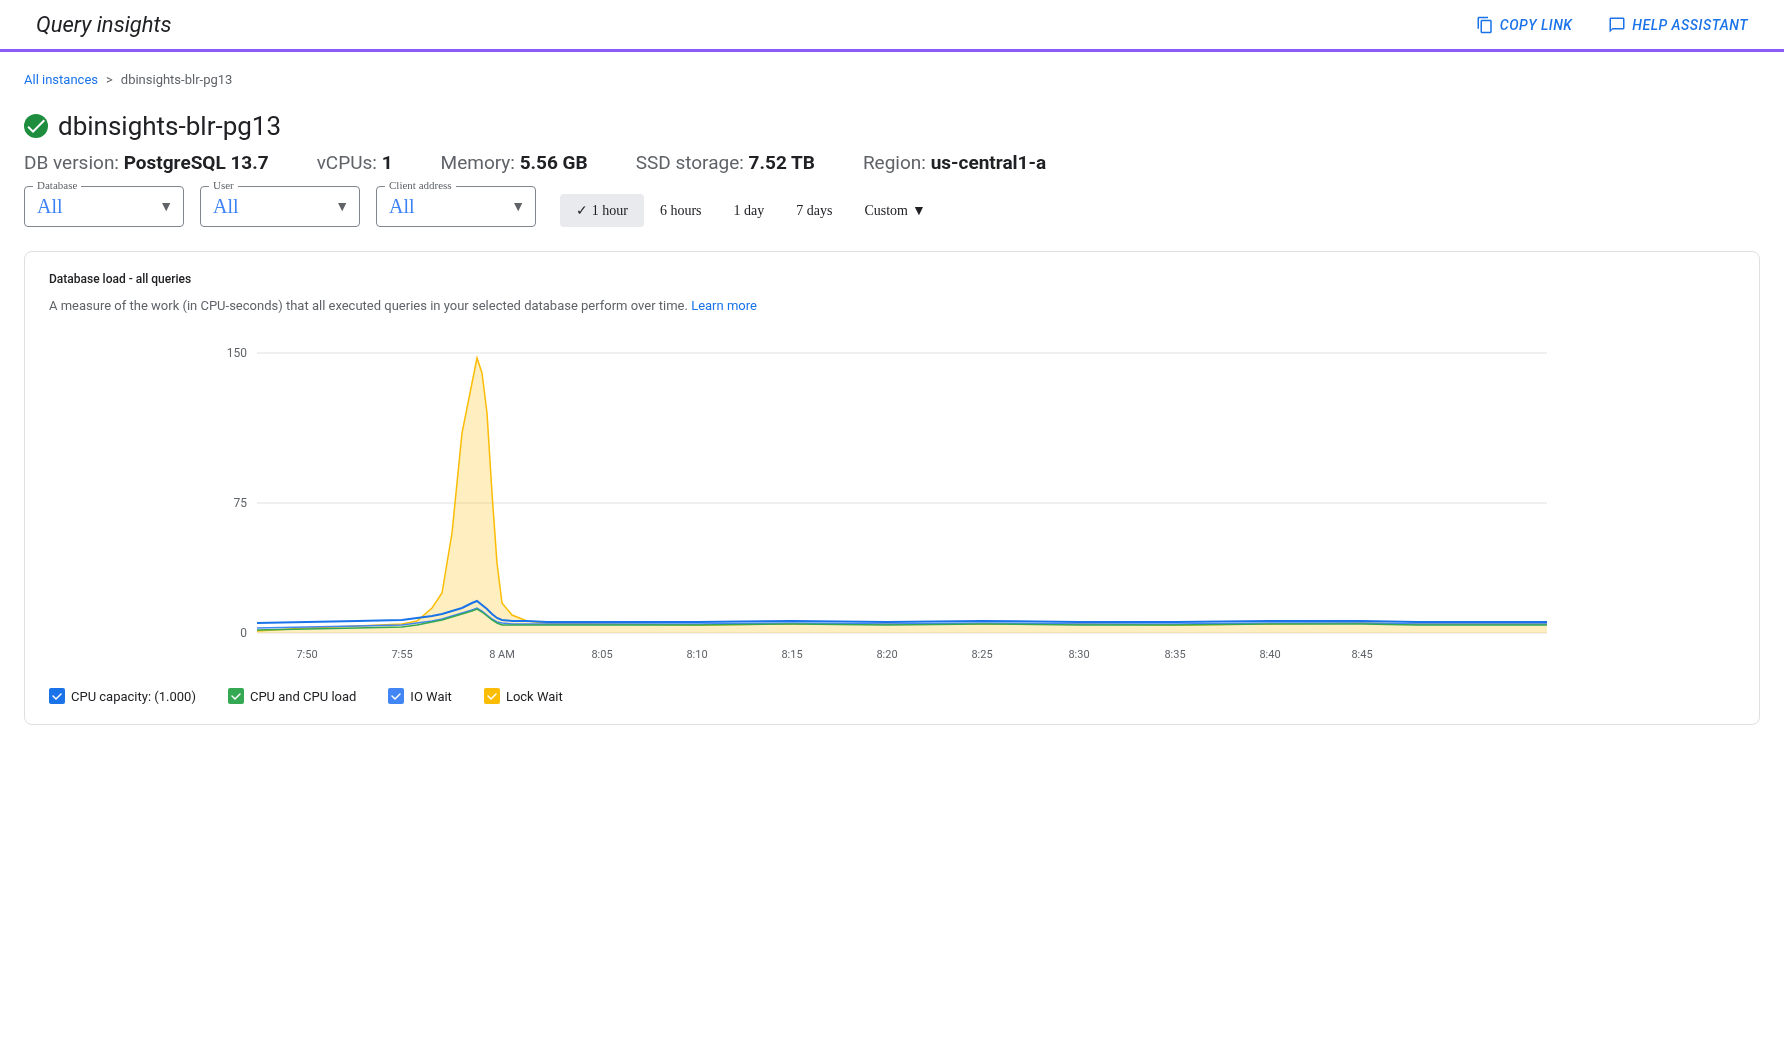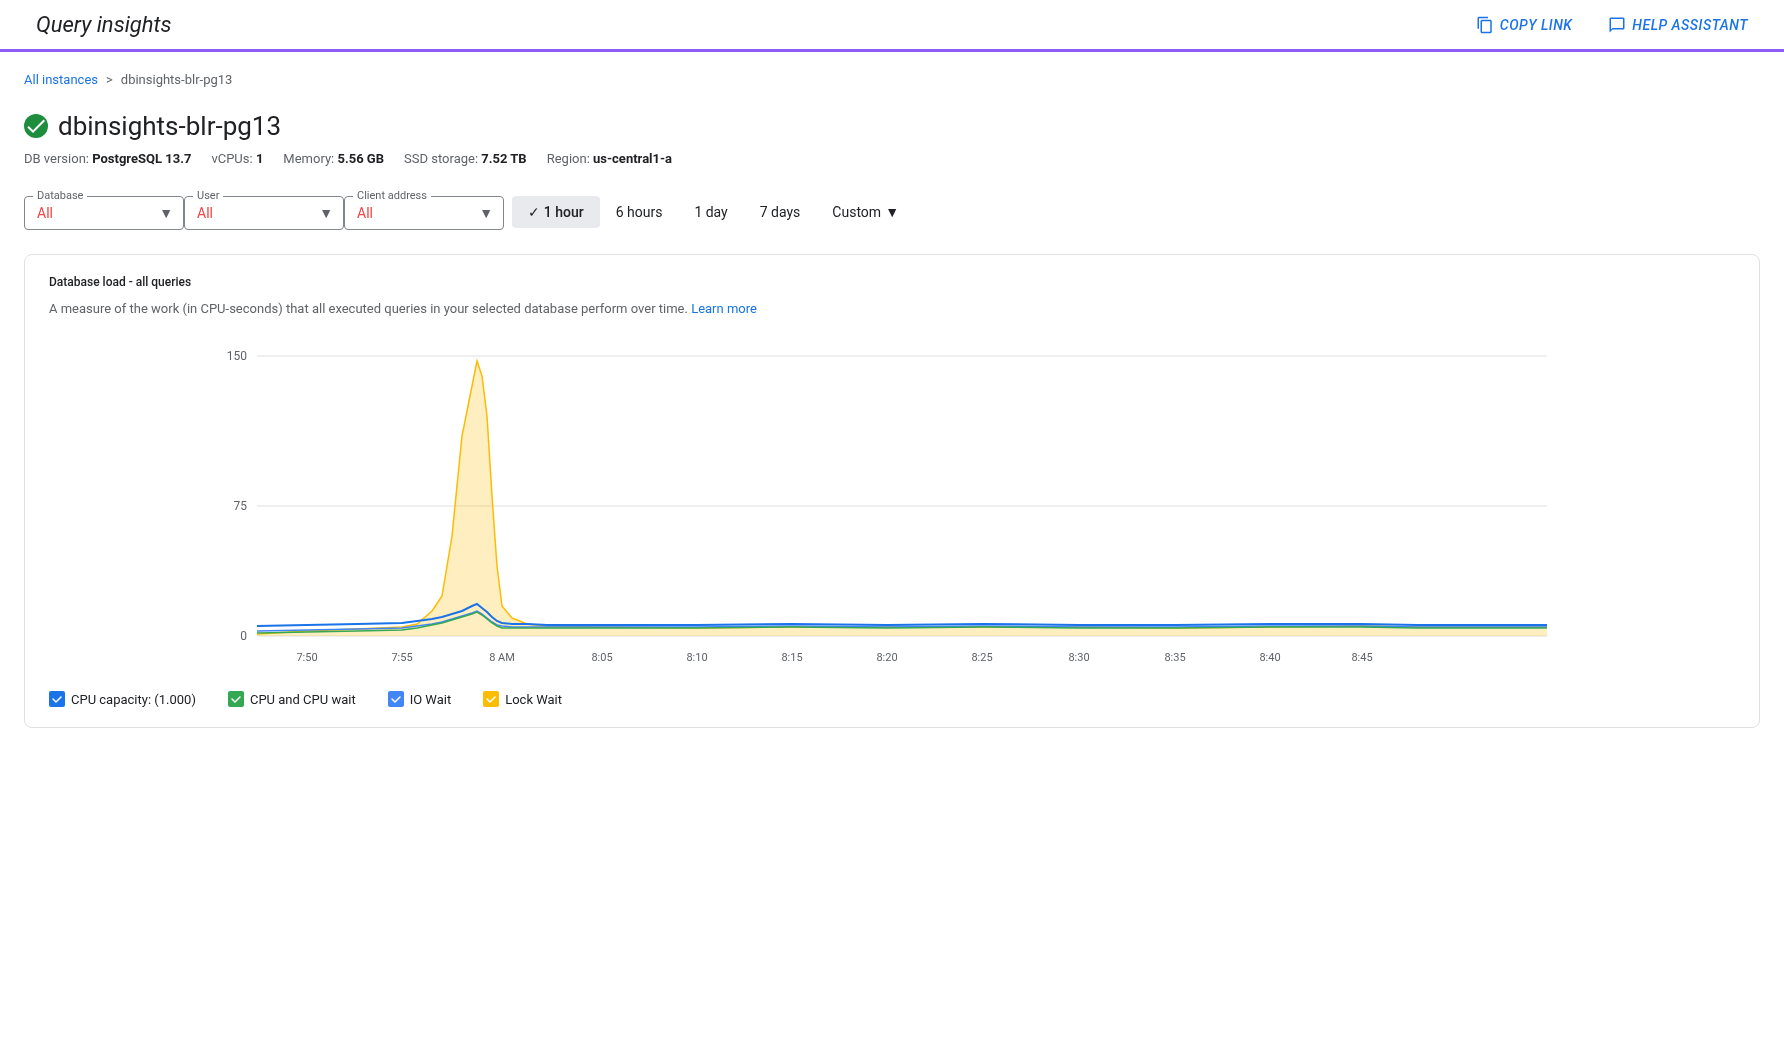--- a/index.html
+++ b/index.html
@@ -65,56 +65,57 @@
       color: #202124;
     }
     .status-icon {
       width: 24px;
       height: 24px;
     }
 
     
     .instance-meta {
       display: flex;
-      gap: 20px;
-      font-size: 13px;
-      color: #5f6368;
-      margin-bottom: 30px;
+      gap: 48px;
+      font-size: 19px;
+      color: #5f6368;
+      margin-bottom: 12px;
     }
     .instance-meta strong { color: #202124; }
 
     
     .filters-row {
       display: flex;
-      align-items: flex-start;
-      gap: 0;
+      align-items: flex-end;
+      gap: 16px;
       margin-bottom: 24px;
       flex-wrap: wrap;
+      font-family: Liberation Serif, serif;
     }
     .select-wrapper {
       position: relative;
       border: 1px solid #80868b;
       border-radius: 4px;
       padding: 8px 36px 8px 12px;
       min-width: 160px;
       cursor: pointer;
       background: #fff;
     }
     .select-wrapper .select-label {
       font-size: 11px;
       color: #5f6368;
       position: absolute;
       top: -8px;
       left: 8px;
       background: #fff;
       padding: 0 4px;
     }
     .select-wrapper .select-value {
-      font-size: 14px;
-      color: #ef4444;
+      font-size: 20px;
+      color: #3b82f6;
     }
     .select-wrapper .chevron {
       position: absolute;
       right: 10px;
       top: 50%;
       transform: translateY(-50%);
       color: #5f6368;
     }
 
     
@@ -347,21 +348,21 @@
             </svg>
         </div>
         <span>CPU capacity: (1.000)</span>
       </div>
       <div class="legend-item">
         <div class="legend-checkbox" style="background:#34a853; border-radius:2px;">
           <svg viewBox="0 0 12 12" fill="white">
               <path d="M2 6l3 3 5-5" stroke="white" stroke-width="1.5" fill="none" stroke-linecap="round"></path>
             </svg>
         </div>
-        <span>CPU and CPU wait</span>
+        <span>CPU and CPU load</span>
       </div>
       <div class="legend-item">
         <div class="legend-checkbox" style="background:#4285f4; border-radius:2px;">
           <svg viewBox="0 0 12 12" fill="white">
               <path d="M2 6l3 3 5-5" stroke="white" stroke-width="1.5" fill="none" stroke-linecap="round"></path>
             </svg>
         </div>
         <span>IO Wait</span>
       </div>
       <div class="legend-item">

